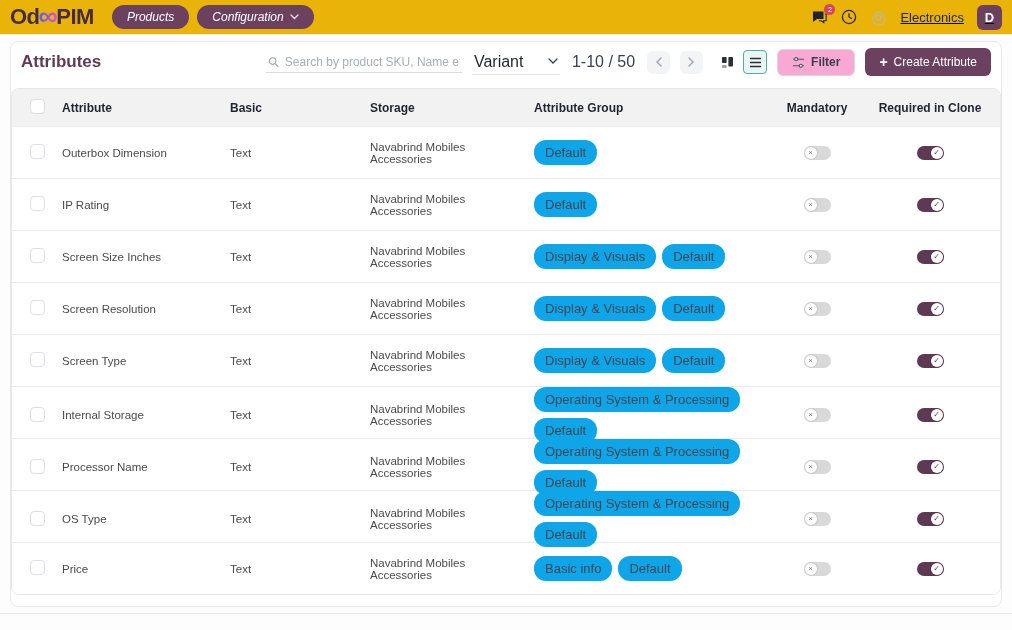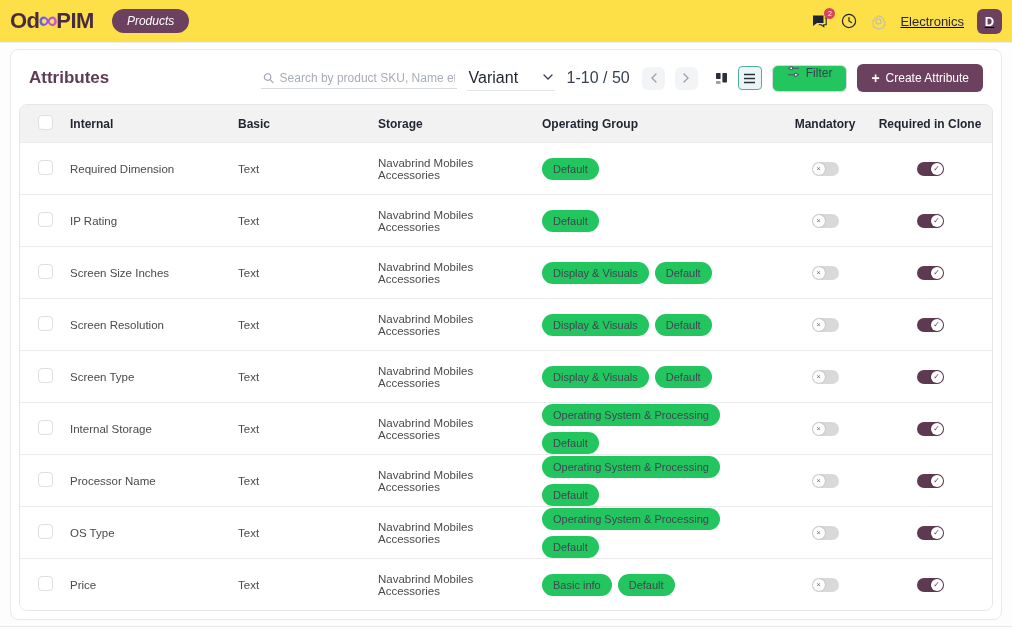--- a/index.html
+++ b/index.html
@@ -1,65 +1,65 @@
 <!DOCTYPE html>
 <html><head>
 <meta charset="utf-8">
 <style>
   * { margin:0; padding:0; box-sizing:border-box; }
   html,body { width:1012px; height:630px; background:#fdfdfd; font-family:"Liberation Sans", sans-serif; overflow:hidden; }
 
   
-  .topbar { height:43px; background:#fde047; border-bottom:1px solid #ededed; display:flex; align-items:center; padding:0 10px; }
+  .topbar { height:35px; background:#eab308; border-bottom:1px solid #ededed; display:flex; align-items:center; padding:0 10px; }
   .logo { display:flex; align-items:center; font-weight:800; font-size:22px; color:#472b42; letter-spacing:-0.5px; line-height:1; }
   .logo .infinity { font-size:27px; font-weight:800; margin:0 -1px; background:linear-gradient(90deg,#4a6cf0,#9b4df0,#e44fd6); -webkit-background-clip:text; background-clip:text; color:transparent; transform:translateY(-1px); }
   .navbtns { display:flex; gap:8px; margin-left:18px; }
   .navbtn { background:#6c4160; color:#fff; font-size:12px; border:none; border-radius:12px; padding:5px 15px; display:flex; align-items:center; gap:6px; cursor:pointer; font-family:inherit;font-style:italic; }
   .navbtn svg { opacity:.8; }
   .topbar-right { margin-left:auto; display:flex; align-items:center; gap:13px;text-decoration:underline; }
   .icon-wrap { position:relative; display:flex; align-items:center; }
   .badge { position:absolute; top:-5px; right:-7px; background:#d6455c; color:#fff; font-size:7px; min-width:11px; height:11px; border-radius:6px; display:flex; align-items:center; justify-content:center; padding:0 2px; }
   .company-name { font-size:13px; color:#1f2430; }
   .avatar { width:25px; height:25px; border-radius:6px; background:#6c4160; color:#fff; font-size:13px; font-weight:700; display:flex; align-items:center; justify-content:center; cursor:pointer; }
 
   
-  .content-card { margin:6px 10px 0 10px; background:#fff; border:1px solid #e9e9e9; border-radius:8px; padding:8px; min-height:566px; }
+  .content-card { margin:6px 10px 0 10px; background:#fff; border:1px solid #e9e9e9; border-radius:8px; padding:0; min-height:566px; }
 
   .controlbar { display:flex; align-items:center; padding:6px 10px 12px 10px; }
   .page-title { font-size:17px; font-weight:700; color:#5f3c55; }
   .controls { margin-left:auto; display:flex; align-items:center; gap:10px; }
 
   .search-box { display:flex; align-items:center; gap:6px; border-bottom:1px solid #d8dbe0; padding:3px 2px; width:196px; }
   .search-box input { border:none; outline:none; font-size:12px; color:#374151; width:100%; font-family:inherit; background:transparent; }
   .search-box input::placeholder { color:#a7adb8; }
 
   .variant-select { display:flex; align-items:center; justify-content:space-between; width:88px; border-bottom:1px solid #e3e5e9; padding:3px 2px; font-size:16px; color:#1f2430; cursor:pointer; }
 
   .pager { font-size:16px; color:#374151; margin:0 2px; }
   .pager-btn { width:23px; height:23px; border:none; background:#f3f4f6; border-radius:6px; display:flex; align-items:center; justify-content:center; cursor:pointer; }
 
   .view-toggles { display:flex; align-items:center; gap:4px; margin-left:2px; }
   .view-btn { width:24px; height:24px; border:1px solid transparent; background:transparent; border-radius:4px; display:flex; align-items:center; justify-content:center; cursor:pointer; }
   .view-btn.active { border-color:#56aaa2; background:#eaf6f5; }
 
-  .filter-btn { height:27px; padding:0 14px; background:#22c55e; border:1px solid #d6d9de; border-radius:6px; font-size:12px; color:#374151; display:flex; align-items:flex-start; gap:6px; cursor:pointer; font-family:inherit; }
+  .filter-btn { height:27px; padding:0 14px; background:#f9a8d4; border:1px solid #d6d9de; border-radius:6px; font-size:12px; color:#374151; display:flex; align-items:center; gap:6px; cursor:pointer; font-family:inherit;font-weight:bold; }
   .create-btn { height:28px; padding:0 14px; background:#6c4160; border:none; border-radius:6px; font-size:12px; color:#fff; display:flex; align-items:center; gap:6px; cursor:pointer; font-family:inherit; }
   .create-btn .plus { font-size:14px; font-weight:700; }
 
   
   .table-card { border:1px solid #e6e6e6; border-radius:8px; overflow:hidden; background:#fff; }
   .trow { display:grid; grid-template-columns:44px 168px 140px 164px 246px 86px 1fr; align-items:center; }
   .thead { background:#f2f2f2; height:37px; font-size:12px; font-weight:700; color:#1f2430; }
   .tbody .trow { height:52px; border-top:1px solid #ececec; font-size:11.5px; color:#4a4a4a; background:#fff; }
   .cell { padding:0 6px; }
   .cell.first { padding-left:18px; }
   .cell.center { text-align:center; display:flex; justify-content:center; }
   .checkbox { width:15px; height:15px; border:1px solid #dcdfe3; border-radius:4px; background:#fff; display:inline-block; cursor:pointer; }
   .chips { display:flex; gap:6px; flex-wrap:wrap; }
-  .chip { background:#22c55e; color:#3f4752; font-size:11px; padding:5px 11px; border-radius:12px; white-space:nowrap; }
+  .chip { background:#0ea5e9; color:#3f4752; font-size:13px; padding:5px 11px; border-radius:12px; white-space:nowrap; }
 
   .toggle { position:relative; width:27px; height:14px; border-radius:8px; display:inline-block; cursor:pointer; }
   .toggle .knob { position:absolute; top:1px; width:12px; height:12px; border-radius:50%; background:#fff; font-size:8px; line-height:12px; text-align:center; box-shadow:0 0 2px rgba(0,0,0,.25); }
   .toggle.off { background:#d9d9d9; }
   .toggle.off .knob { left:1px; color:#6b7280; }
   .toggle.on { background:#5e3a52; }
   .toggle.on .knob { right:1px; color:#5e3a52; }
 
   .footer-divider { margin-top:6px; border-top:1px solid #e7e7e7; }
 </style>
@@ -68,20 +68,26 @@
 
 <header class="topbar">
   <div class="logo">
     <span>Od</span>
       <span class="infinity">∞</span>
       <span>PIM</span>
   </div>
   <nav class="navbtns">
     <button class="navbtn">
       <span>Products</span>
+    </button>
+    <button class="navbtn">
+      <span>Configuration</span>
+      <svg width="9" height="6" viewBox="0 0 9 6">
+          <path d="M1 1l3.5 3.5L8 1" fill="none" stroke="#fff" stroke-width="1.4" stroke-linecap="round"></path>
+        </svg>
     </button>
   </nav>
   <div class="topbar-right">
     <div class="icon-wrap">
       <svg width="17" height="16" viewBox="0 0 17 16">
           <path d="M2 2.5h10.5v7.5H6l-4 3z" fill="#1f2430"></path>
           <path d="M13.8 5h1.4v6.7h-2.5l.1 2-2.6-2H7.8" fill="none" stroke="#1f2430" stroke-width="1.1"></path>
         </svg>
       <span class="badge">2</span>
     </div>
@@ -162,31 +168,31 @@
       <button class="create-btn">
         <span class="plus">+</span>
         <span>Create Attribute</span>
       </button>
     </div>
   </div>
 
   <div class="table-card">
     <div class="trow thead">
       <div class="cell first"><span class="checkbox"></span></div>
-      <div class="cell">Internal</div>
+      <div class="cell">Attribute</div>
       <div class="cell">Basic</div>
       <div class="cell">Storage</div>
-      <div class="cell">Operating Group</div>
+      <div class="cell">Attribute Group</div>
       <div class="cell" style="text-align:center">Mandatory</div>
       <div class="cell" style="text-align:center">Required in Clone</div>
     </div>
     <div class="tbody">
     <div class="trow">
       <div class="cell first"><span class="checkbox"></span></div>
-      <div class="cell">Required Dimension</div>
+      <div class="cell">Outerbox Dimension</div>
       <div class="cell">Text</div>
       <div class="cell">Navabrind Mobiles Accessories</div>
       <div class="cell chips">
             <span class="chip">Default</span>
           </div>
       <div class="cell center">
             <span class="toggle off">
               <span class="knob">×</span>
             </span>
           </div>

